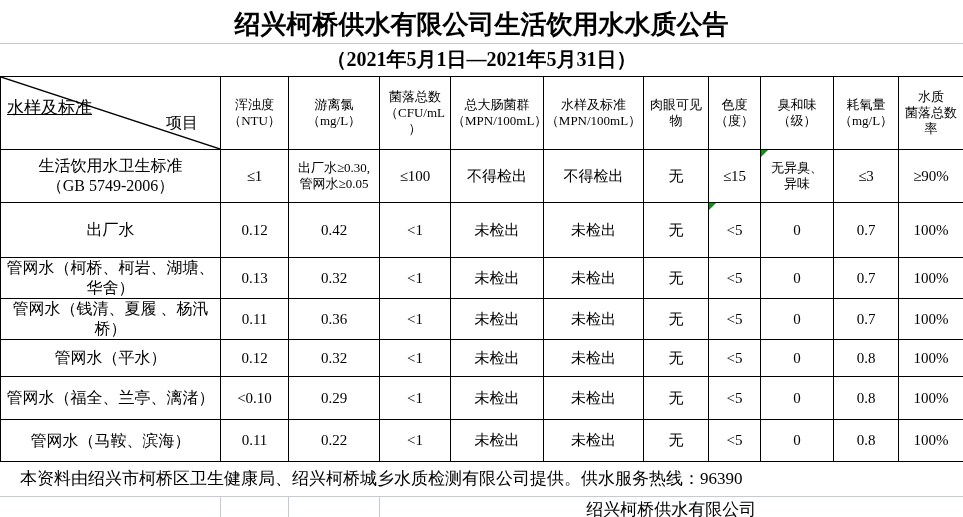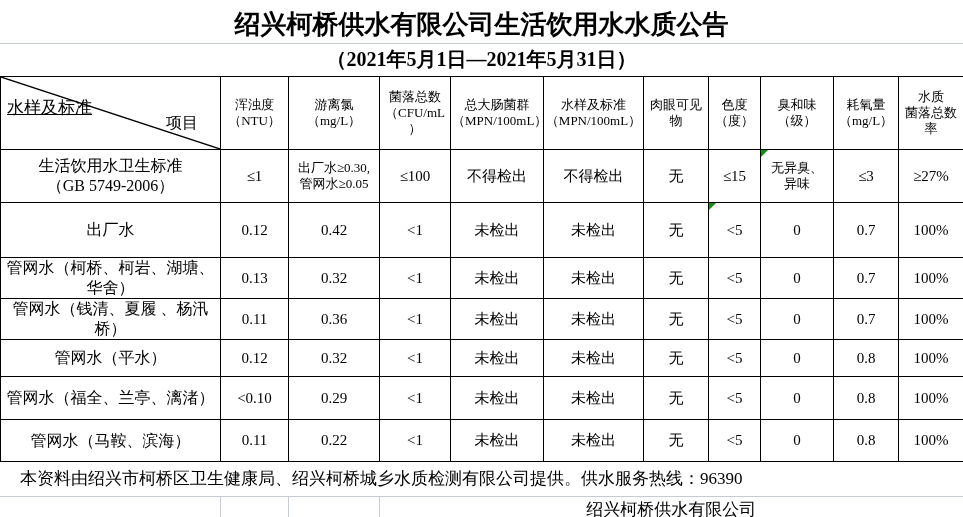--- a/index.html
+++ b/index.html
@@ -128,21 +128,21 @@
           <td class="val multi">出厂水≥0.30,
 管网水≥0.05</td>
           <td class="val">≤100</td>
           <td class="val">不得检出</td>
           <td class="val">不得检出</td>
           <td class="val">无</td>
           <td class="val">≤15</td>
           <td class="val multi">无异臭、
 异味<span class="tri"></span></td>
           <td class="val">≤3</td>
-          <td class="val">≥27%</td>
+          <td class="val">≥90%</td>
         </tr>
         <tr>
           <td class="row-label">出厂水</td>
           <td class="val">0.12</td>
           <td class="val">0.42</td>
           <td class="val">&lt;1</td>
           <td class="val">未检出</td>
           <td class="val">未检出</td>
           <td class="val">无</td>
           <td class="val">&lt;5<span class="tri"></span></td>

